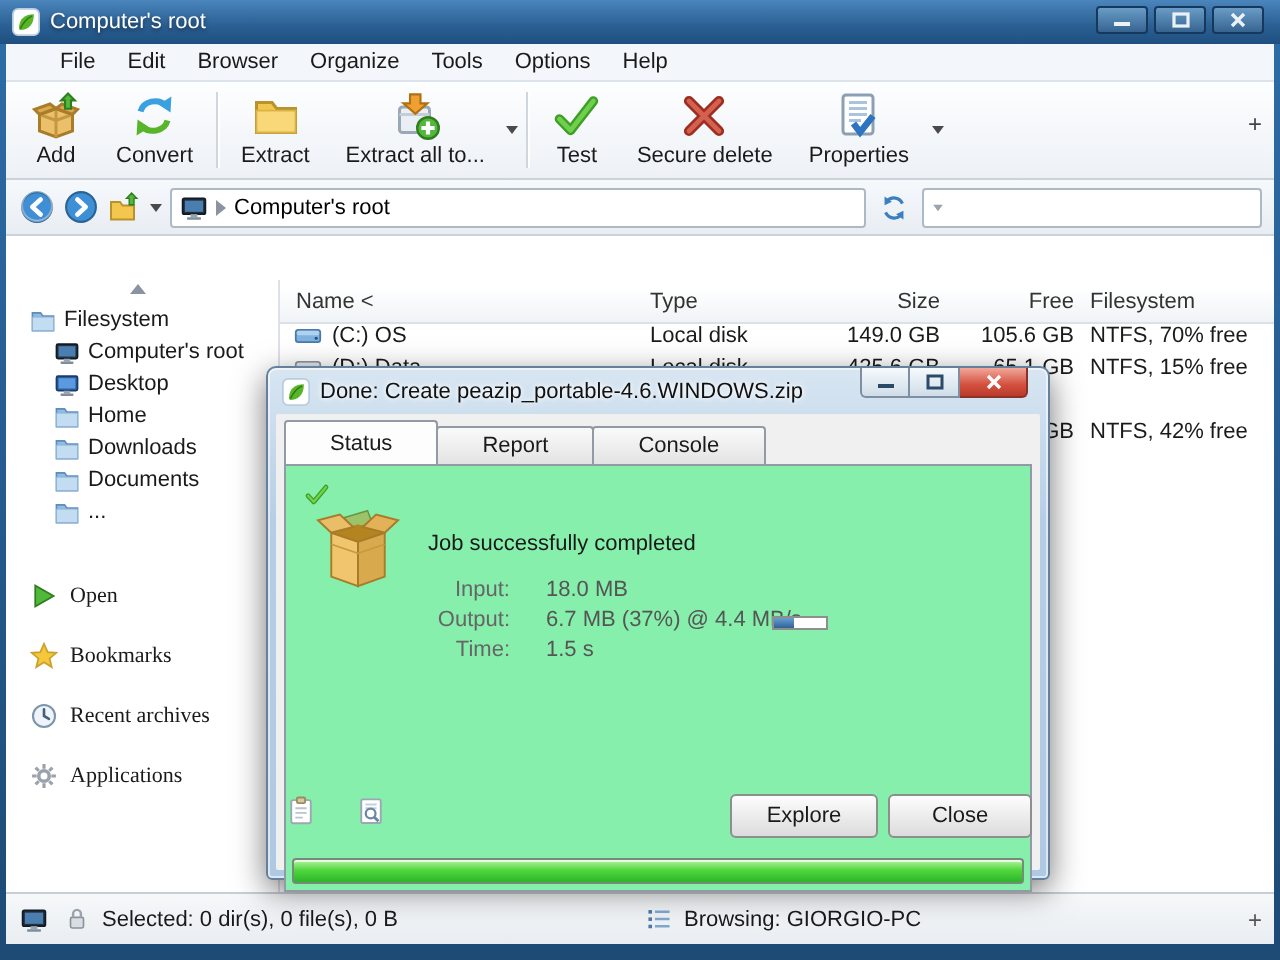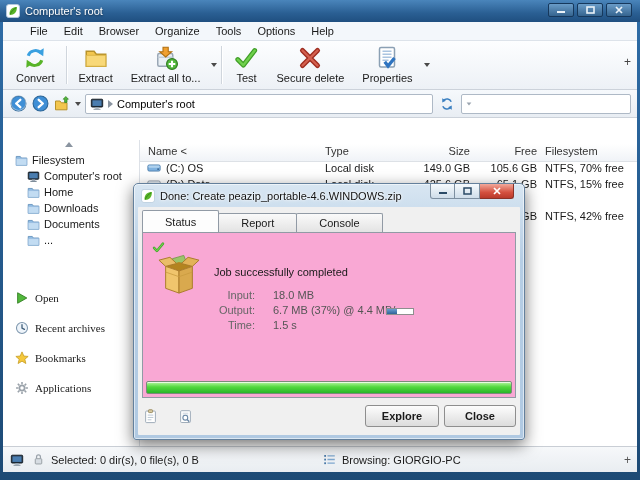--- a/index.html
+++ b/index.html
@@ -86,33 +86,33 @@
   .dlg-btn.bmin{width:25px;border-radius:0 0 0 3px;}
   .dlg-btn.bmax{width:25px;border-left:none;}
   .dlg-btn.bclose{width:34px;border-left:none;border-radius:0 0 3px 0;
     background:linear-gradient(#f2a89a,#d4503f 60%,#b93a2b);border-color:#8a3228;}
   .dlg-client{position:absolute;left:4px;right:4px;top:23px;bottom:4px;background:#f0f0f0;border-radius:1px;}
   .tabstrip{position:absolute;top:3px;left:4px;height:22px;display:flex;align-items:flex-end;}
   .tab{height:19px;padding:0 22px;display:flex;align-items:center;
     background:linear-gradient(#fafafa,#e3e3e3);border:1px solid #919aa5;border-bottom:none;
     border-radius:2px 2px 0 0;margin-right:-1px;color:#1a1a1a;box-sizing:border-box;}
   .tab.active{height:22px;background:#fdfdfd;position:relative;z-index:2;}
-  .tabpanel{position:absolute;left:4px;right:4px;top:25px;height:166px;
-    background:#f9a8d4;border:1px solid #919aa5;box-sizing:border-box;}
+  .tabpanel{position:absolute;left:4px;right:4px;top:25px;height:214px;
+    background:#86efac;border:1px solid #919aa5;box-sizing:border-box;}
   .p-check{position:absolute;left:9px;top:8px;}
   .p-box{position:absolute;left:13px;top:20px;}
   .p-msg{position:absolute;left:71px;top:33px;color:#1a1a1a;}
   .stat{position:absolute;left:0;height:15px;width:100%;}
   .stat .lb{position:absolute;left:0;width:112px;text-align:right;color:#666;}
   .stat .vl{position:absolute;left:130px;color:#555;white-space:nowrap;}
   .mini-prog{position:absolute;left:243px;top:4px;width:28px;height:7px;border:1px solid #8e8e8e;background:#fff;box-sizing:border-box;}
   .mini-fill{height:100%;background:linear-gradient(#6a9ed0,#2f6398);}
   .big-prog{position:absolute;left:3px;right:3px;bottom:3px;height:13px;border:1px solid #7a8a7a;border-radius:2px;
     background:linear-gradient(#b8f5a4,#52d83e 45%,#2ab52a);box-shadow:inset 0 1px 0 rgba(255,255,255,.7);box-sizing:border-box;}
-  .dlg-bottom{position:absolute;left:0;right:0;bottom:0;height:38px;display:flex;align-items:center;padding:0 4px;box-sizing:border-box;gap:19px;font-weight:bold;}
+  .dlg-bottom{position:absolute;left:0;right:0;bottom:0;height:38px;display:flex;align-items:flex-start;padding:0 4px;box-sizing:border-box;gap:19px;}
   .dlg-bottom .spacer{flex:1;}
   .btn{height:22px;border:1px solid #8e8e8e;border-radius:3px;color:#1a1a1a;
     background:linear-gradient(#fdfdfd,#e9e9e9 60%,#dcdcdc);display:flex;align-items:center;justify-content:center;box-sizing:border-box;}
   .btn.explore{width:74px;}
   .btn.close{width:72px;}
   .mini-icon{width:16px;height:16px;display:flex;align-items:center;justify-content:center;}
   svg{display:block;}
 </style>
 </head>
 <body>
@@ -148,20 +148,33 @@
       <span class="menu-item">File</span>
       <span class="menu-item">Edit</span>
       <span class="menu-item">Browser</span>
       <span class="menu-item">Organize</span>
       <span class="menu-item">Tools</span>
       <span class="menu-item">Options</span>
       <span class="menu-item">Help</span>
     </div>
 
   <div class="toolbar" id="toolbar">
+    <div class="tb-btn">
+        <span class="ic">
+          <span>
+            <svg width="24" height="24" viewBox="0 0 16 16">
+              <path d="M2.5 7.5 L8 5.5 L13.5 7.5 L13.5 13 L8 15 L2.5 13 Z" fill="#ecc06a" stroke="#a87c28"></path>
+              <path d="M8 5.5 V15 M2.5 7.5 L8 9.5 L13.5 7.5" stroke="#c49740" fill="none"></path>
+              <path d="M2.5 7.5 L0.8 5.8 L6 4 L8 5.5 Z M13.5 7.5 L15.2 5.8 L10 4 L8 5.5 Z" fill="#dba94e" stroke="#a87c28"></path>
+              <path d="M9.7 2.8 L12 0.5 L14.3 2.8 H13 V5.6 H11 V2.8 Z" fill="#52b83c" stroke="#2f7d1e" stroke-width="0.7"></path>
+            </svg>
+          </span>
+        </span>
+        <span class="lb">Add</span>
+      </div>
       <div class="tb-btn">
         <span class="ic">
           <span>
             <svg width="24" height="24" viewBox="0 0 16 16">
               <path d="M3.5 6.5 A5 4.5 0 0 1 12 4.5" stroke="#3aa0e0" stroke-width="2" fill="none"></path>
               <polygon points="13.8,1.5 13.5,6.8 9.5,4.2" fill="#3aa0e0"></polygon>
               <path d="M12.5 9.5 A5 4.5 0 0 1 4 11.5" stroke="#58b428" stroke-width="2" fill="none"></path>
               <polygon points="2.2,14.5 2.5,9.2 6.5,11.8" fill="#58b428"></polygon>
             </svg>
           </span>
@@ -309,79 +322,90 @@
                 <rect x="2.8" y="3.8" width="10.4" height="6.4" fill="#4a7db0"></rect>
                 <rect x="6" y="11.5" width="4" height="1.8" fill="#97a5b2"></rect>
                 <rect x="4" y="13.3" width="8" height="1.4" rx="0.5" fill="#7f8d9a"></rect>
               </svg>
             </span>
             <span>Computer's root</span>
           </div>
           <div class="tree-item" style="padding-left: 24px;">
             <span>
               <svg width="13" height="13" viewBox="0 0 16 16">
-                <path d="M1.5 3 h5 l1.4 1.9 h6.6 v9 h-13 z" fill="#8fbce4" stroke="#5f8cb8"></path>
-                <path d="M1.5 5.6 h13 v8.3 h-13 z" fill="#c2dcf2" stroke="#8fb4d8" stroke-width="0.6"></path>
-              </svg>
-            </span>
-            <span>Home</span>
+                <rect x="1.5" y="2.5" width="13" height="9" rx="1" fill="#2a5a9a" stroke="#1a3c6a"></rect>
+                <rect x="2.8" y="3.8" width="10.4" height="6.4" fill="#5a9ae0"></rect>
+                <rect x="6" y="11.5" width="4" height="1.8" fill="#97a5b2"></rect>
+                <rect x="4" y="13.3" width="8" height="1.4" rx="0.5" fill="#7f8d9a"></rect>
+              </svg>
+            </span>
+            <span>Desktop</span>
           </div>
           <div class="tree-item" style="padding-left: 24px;">
             <span>
               <svg width="13" height="13" viewBox="0 0 16 16">
                 <path d="M1.5 3 h5 l1.4 1.9 h6.6 v9 h-13 z" fill="#8fbce4" stroke="#5f8cb8"></path>
                 <path d="M1.5 5.6 h13 v8.3 h-13 z" fill="#c2dcf2" stroke="#8fb4d8" stroke-width="0.6"></path>
               </svg>
             </span>
-            <span>Downloads</span>
+            <span>Home</span>
           </div>
           <div class="tree-item" style="padding-left: 24px;">
             <span>
               <svg width="13" height="13" viewBox="0 0 16 16">
                 <path d="M1.5 3 h5 l1.4 1.9 h6.6 v9 h-13 z" fill="#8fbce4" stroke="#5f8cb8"></path>
                 <path d="M1.5 5.6 h13 v8.3 h-13 z" fill="#c2dcf2" stroke="#8fb4d8" stroke-width="0.6"></path>
               </svg>
             </span>
-            <span>Documents</span>
+            <span>Downloads</span>
           </div>
           <div class="tree-item" style="padding-left: 24px;">
             <span>
               <svg width="13" height="13" viewBox="0 0 16 16">
                 <path d="M1.5 3 h5 l1.4 1.9 h6.6 v9 h-13 z" fill="#8fbce4" stroke="#5f8cb8"></path>
                 <path d="M1.5 5.6 h13 v8.3 h-13 z" fill="#c2dcf2" stroke="#8fb4d8" stroke-width="0.6"></path>
               </svg>
             </span>
+            <span>Documents</span>
+          </div>
+          <div class="tree-item" style="padding-left: 24px;">
+            <span>
+              <svg width="13" height="13" viewBox="0 0 16 16">
+                <path d="M1.5 3 h5 l1.4 1.9 h6.6 v9 h-13 z" fill="#8fbce4" stroke="#5f8cb8"></path>
+                <path d="M1.5 5.6 h13 v8.3 h-13 z" fill="#c2dcf2" stroke="#8fb4d8" stroke-width="0.6"></path>
+              </svg>
+            </span>
             <span>...</span>
           </div>
         </div>
       <div class="sections" id="side-sections">
           <div class="side-section">
             <span>
               <svg width="14" height="14" viewBox="0 0 16 16">
                 <polygon points="3,2 13.5,8 3,14" fill="#52b83c" stroke="#2f7d1e"></polygon>
               </svg>
             </span>
             <span>Open</span>
           </div>
           <div class="side-section">
             <span>
               <svg width="14" height="14" viewBox="0 0 16 16">
+                <polygon points="8,1 10.1,5.8 15,6.2 11.2,9.4 12.4,14.3 8,11.6 3.6,14.3 4.8,9.4 1,6.2 5.9,5.8" fill="#f5c83c" stroke="#caa22a"></polygon>
+              </svg>
+            </span>
+            <span>Bookmarks</span>
+          </div>
+          <div class="side-section">
+            <span>
+              <svg width="14" height="14" viewBox="0 0 16 16">
                 <circle cx="8" cy="8" r="6.3" fill="#eef4fa" stroke="#7d96ad" stroke-width="1.2"></circle>
                 <path d="M8 4.2 V8 L10.8 9.6" stroke="#44617c" stroke-width="1.5" fill="none" stroke-linecap="round"></path>
               </svg>
             </span>
             <span>Recent archives</span>
-          </div>
-          <div class="side-section">
-            <span>
-              <svg width="14" height="14" viewBox="0 0 16 16">
-                <polygon points="8,1 10.1,5.8 15,6.2 11.2,9.4 12.4,14.3 8,11.6 3.6,14.3 4.8,9.4 1,6.2 5.9,5.8" fill="#f5c83c" stroke="#caa22a"></polygon>
-              </svg>
-            </span>
-            <span>Bookmarks</span>
           </div>
           <div class="side-section">
             <span>
               <svg width="14" height="14" viewBox="0 0 16 16">
                 <circle cx="8" cy="8" r="3" fill="none" stroke="#9aa2aa" stroke-width="2"></circle>
                 <path d="M8 1.2 V3.8 M8 12.2 V14.8 M1.2 8 H3.8 M12.2 8 H14.8 M3.2 3.2 L5 5 M11 11 L12.8 12.8 M12.8 3.2 L11 5 M5 11 L3.2 12.8" stroke="#9aa2aa" stroke-width="1.8"></path>
               </svg>
             </span>
             <span>Applications</span>
           </div>

